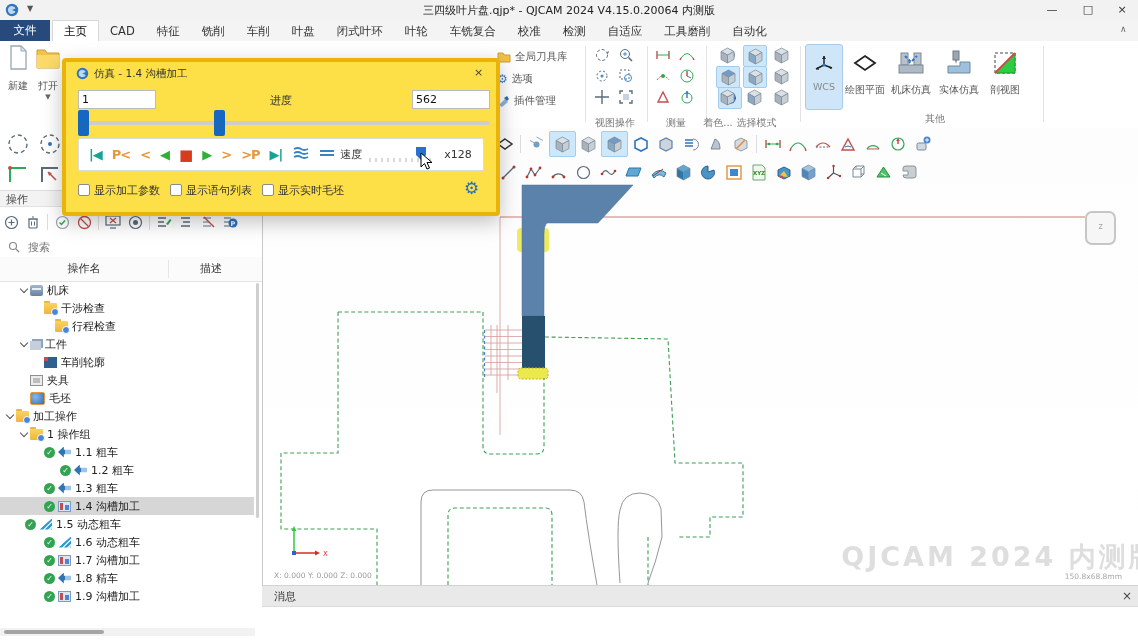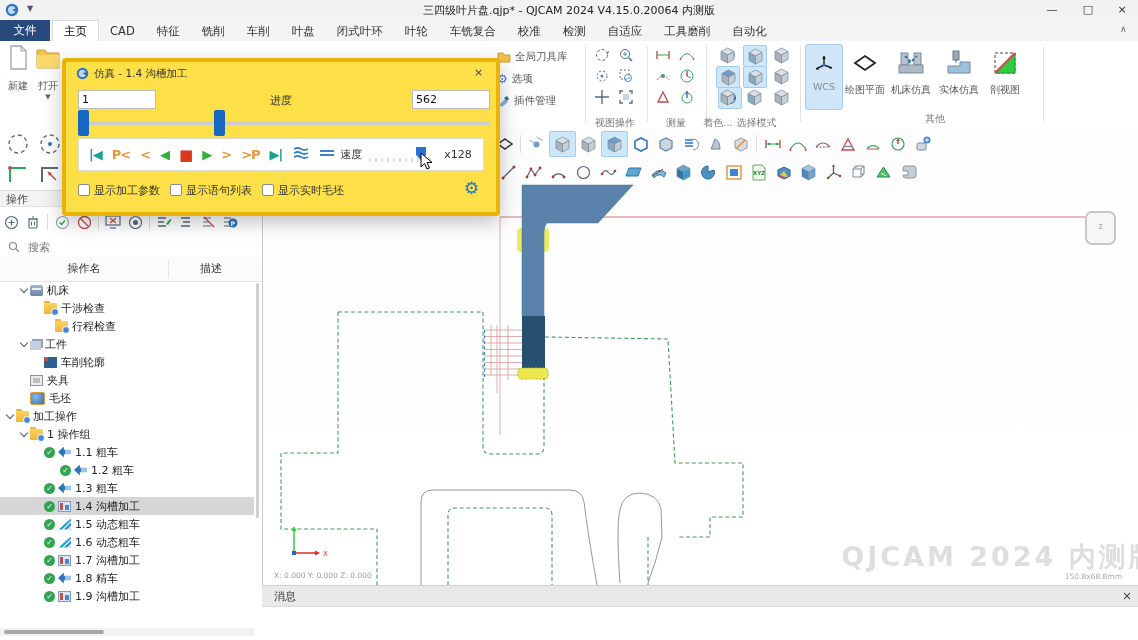--- a/index.html
+++ b/index.html
@@ -828,21 +828,21 @@
           <span class="chk"></span>
           <span class="tic tic-tool"></span>
           <span>1.3 粗车</span>
         </div>
         <div class="trow selected" style="padding-left: 32px;">
           <span class="tw"></span>
           <span class="chk"></span>
           <span class="tic tic-groove"></span>
           <span>1.4 沟槽加工</span>
         </div>
-        <div class="trow" style="padding-left: 32px;">
+        <div class="trow" style="padding-left: 13px;">
           <span class="tw"></span>
           <span class="chk"></span>
           <span class="tic tic-dynamic"></span>
           <span>1.5 动态粗车</span>
         </div>
         <div class="trow" style="padding-left: 32px;">
           <span class="tw"></span>
           <span class="chk"></span>
           <span class="tic tic-dynamic"></span>
           <span>1.6 动态粗车</span>

